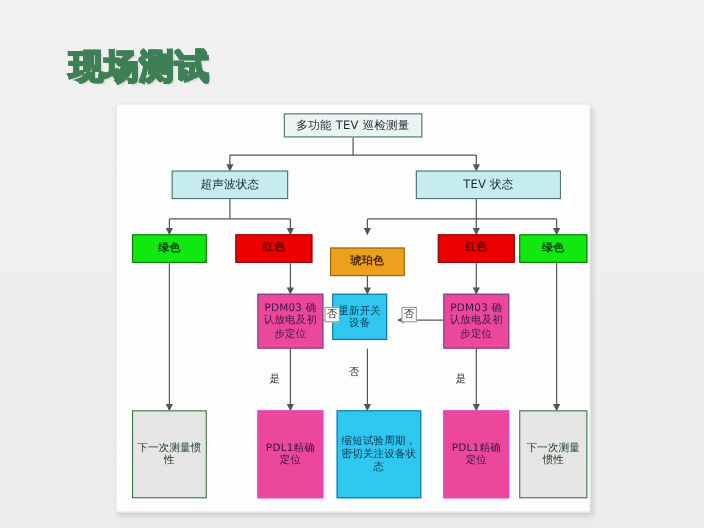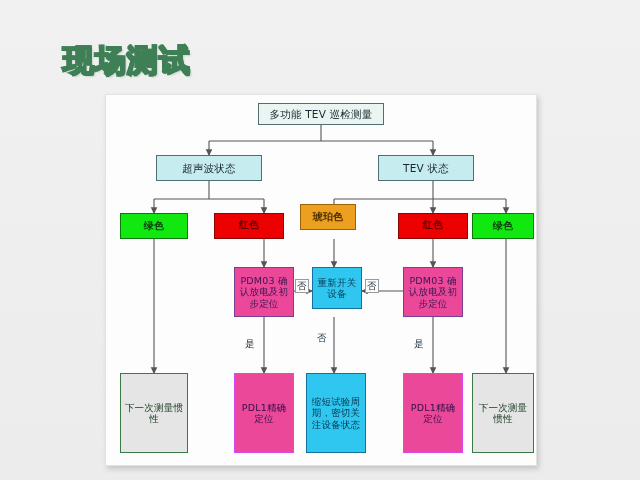--- a/index.html
+++ b/index.html
@@ -214,63 +214,63 @@
         </g>
       </svg>
 
       <div class="node n-state" style="left:50px; top:60px; width:106px; height:26px;">
         <span class="txt">超声波状态</span>
       </div>
 
       <div class="node n-top" style="left:152px; top:8px; width:126px; height:22px;">
         <span class="txt">多功能 TEV 巡检测量</span>
       </div>
-      <div class="node n-state" style="left:272px; top:60px; width:96px; height:26px;">
+      <div class="node n-state" style="left:272px; top:60px; width:132px; height:26px;">
         <span class="txt">TEV 状态</span>
       </div>
 
       <div class="node n-green" style="left:14px; top:118px; width:68px; height:26px;">
         <span class="txt">绿色</span>
       </div>
       <div class="node n-red" style="left:108px; top:118px; width:70px; height:26px;">
         <span class="txt">红色</span>
       </div>
-      <div class="node n-amber" style="left:194px; top:109px; width:56px; height:26px;">
+      <div class="node n-amber" style="left:194px; top:130px; width:68px; height:26px;">
         <span class="txt">琥珀色</span>
       </div>
       <div class="node n-red" style="left:292px; top:118px; width:70px; height:26px;">
         <span class="txt">红色</span>
       </div>
       <div class="node n-green" style="left:366px; top:118px; width:62px; height:26px;">
         <span class="txt">绿色</span>
       </div>
 
       <div class="node n-purple" style="left:128px; top:172px; width:60px; height:50px;">
         <span class="txt">PDM03 确认放电及初步定位</span>
       </div>
-      <div class="node n-cyan" style="left:206px; top:172px; width:50px; height:42px;">
+      <div class="node n-cyan" style="left:196px; top:172px; width:50px; height:42px;">
         <span class="txt">重新开关设备</span>
       </div>
       <div class="node n-purple" style="left:297px; top:172px; width:60px; height:50px;">
         <span class="txt">PDM03 确认放电及初步定位</span>
       </div>
 
       <div class="edge-label boxed" style="left:189px; top:184px;">否</div>
       <div class="edge-label boxed" style="left:259px; top:184px;">否</div>
       <div class="edge-label" style="left:139px; top:243px;">是</div>
       <div class="edge-label" style="left:211px; top:237px;">否</div>
       <div class="edge-label" style="left:308px; top:243px;">是</div>
 
       <div class="node n-lgreen" style="left:14px; top:278px; width:68px; height:80px;">
         <span class="txt">下一次测量惯性</span>
       </div>
       <div class="node n-lpurple" style="left:128px; top:278px; width:60px; height:80px;">
         <span class="txt">PDL1精确定位</span>
       </div>
-      <div class="node n-cyanbig" style="left:200px; top:278px; width:60px; height:80px;">
+      <div class="node n-cyanbig" style="left:200px; top:278px; width:77px; height:80px;">
         <span class="txt">缩短试验周期，密切关注设备状态</span>
       </div>
       <div class="node n-lpurple" style="left:297px; top:278px; width:60px; height:80px;">
         <span class="txt">PDL1精确定位</span>
       </div>
       <div class="node n-lgreen" style="left:366px; top:278px; width:62px; height:80px;">
         <span class="txt">下一次测量惯性</span>
       </div>
 
     </div>

